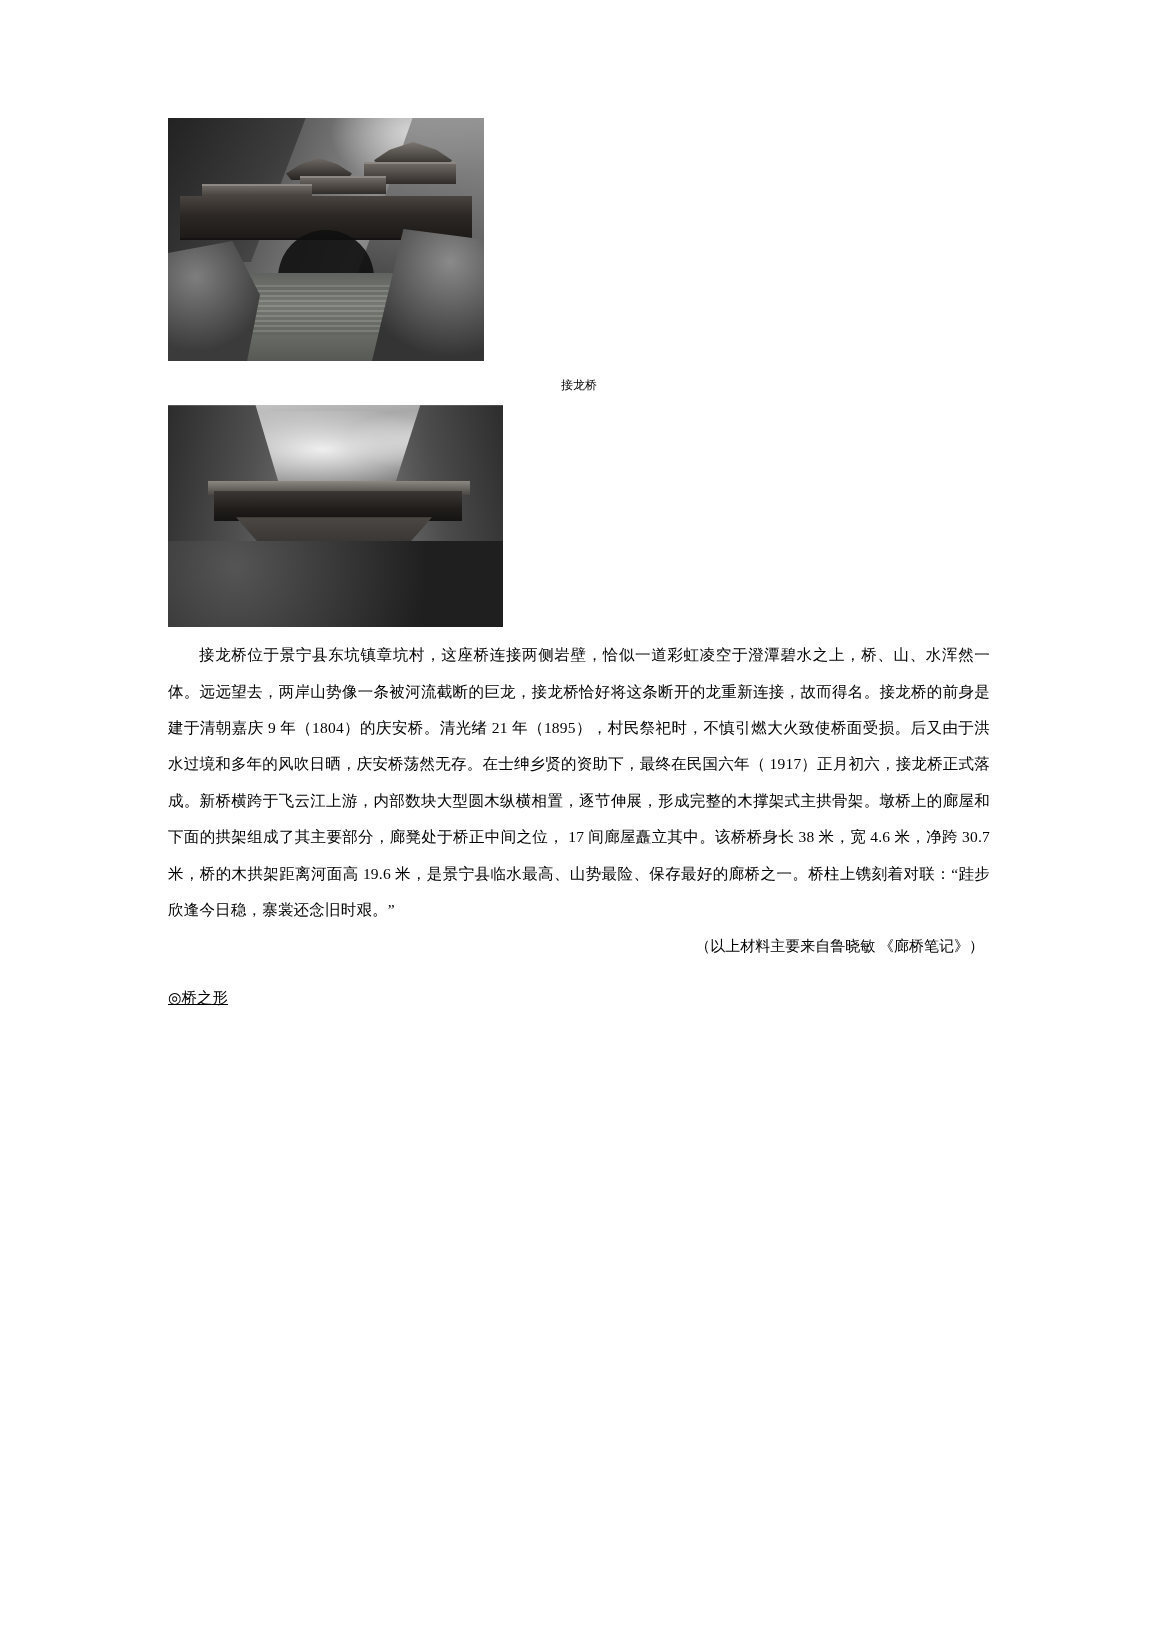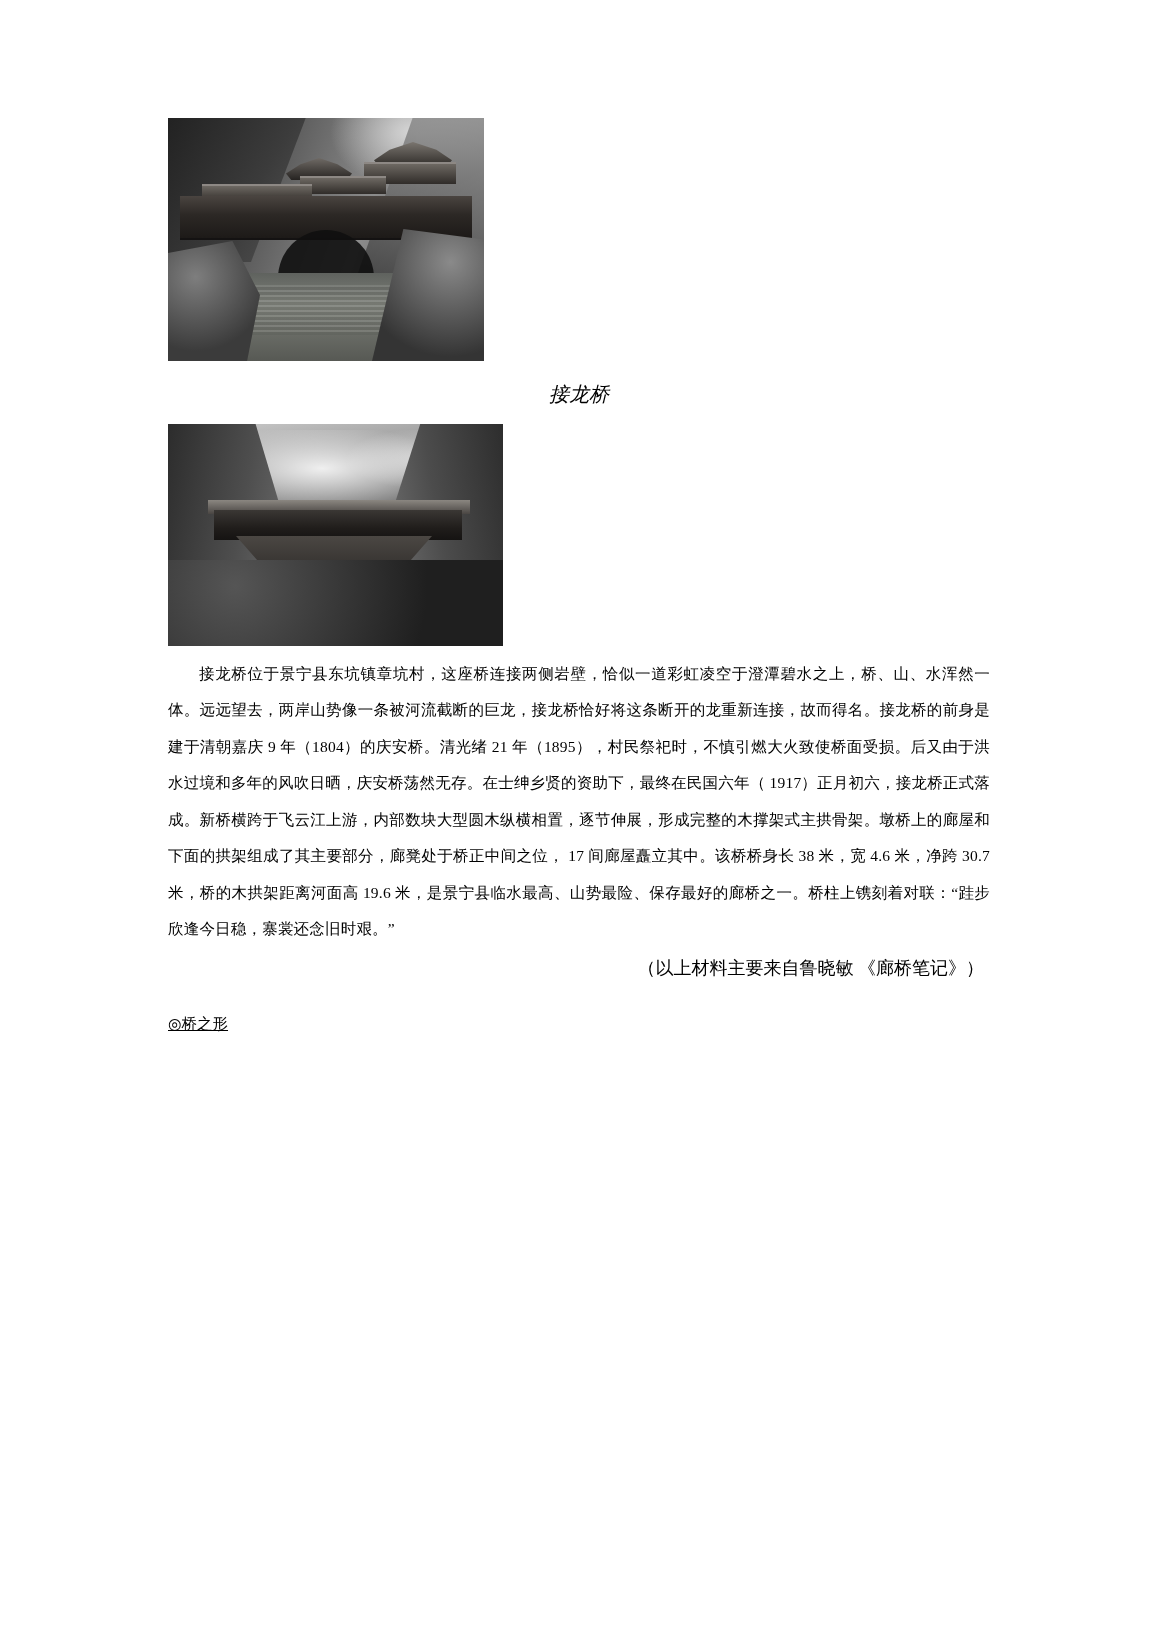--- a/index.html
+++ b/index.html
@@ -197,28 +197,27 @@
     font-size: 15.5px;
     line-height: 2.35;
     text-align: justify;
     text-justify: inter-ideograph;
     letter-spacing: .2px;
   }
   p.indent { text-indent: 2em; }
   .centered {
     margin: 0;
     text-align: center;
-    font-size: 20px;
+    font-size: 12px;
     line-height: 2.35;
-    font-style: italic;
   }
   .right {
     margin: 0;
     text-align: right;
-    font-size: 18px;
+    font-size: 15px;
     line-height: 2.35;
     padding-right: 6px;
   }
   .tail {
     margin: 18px 0 0 0;
     font-size: 15.5px;
     line-height: 2.0;
     text-decoration: underline;
   }
 </style>

